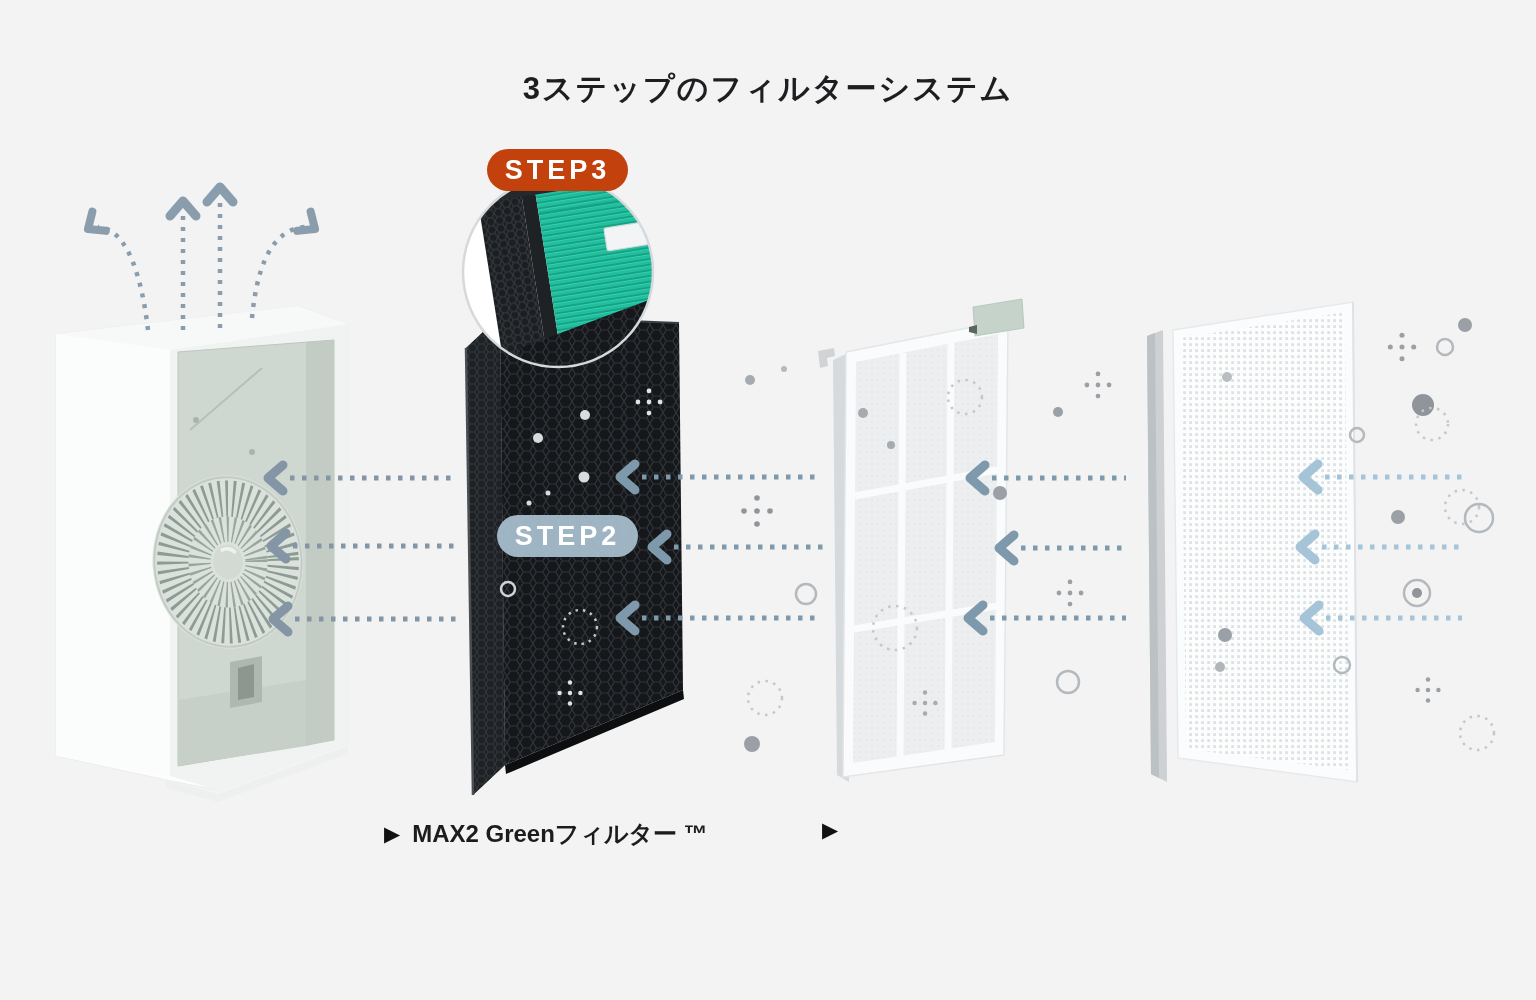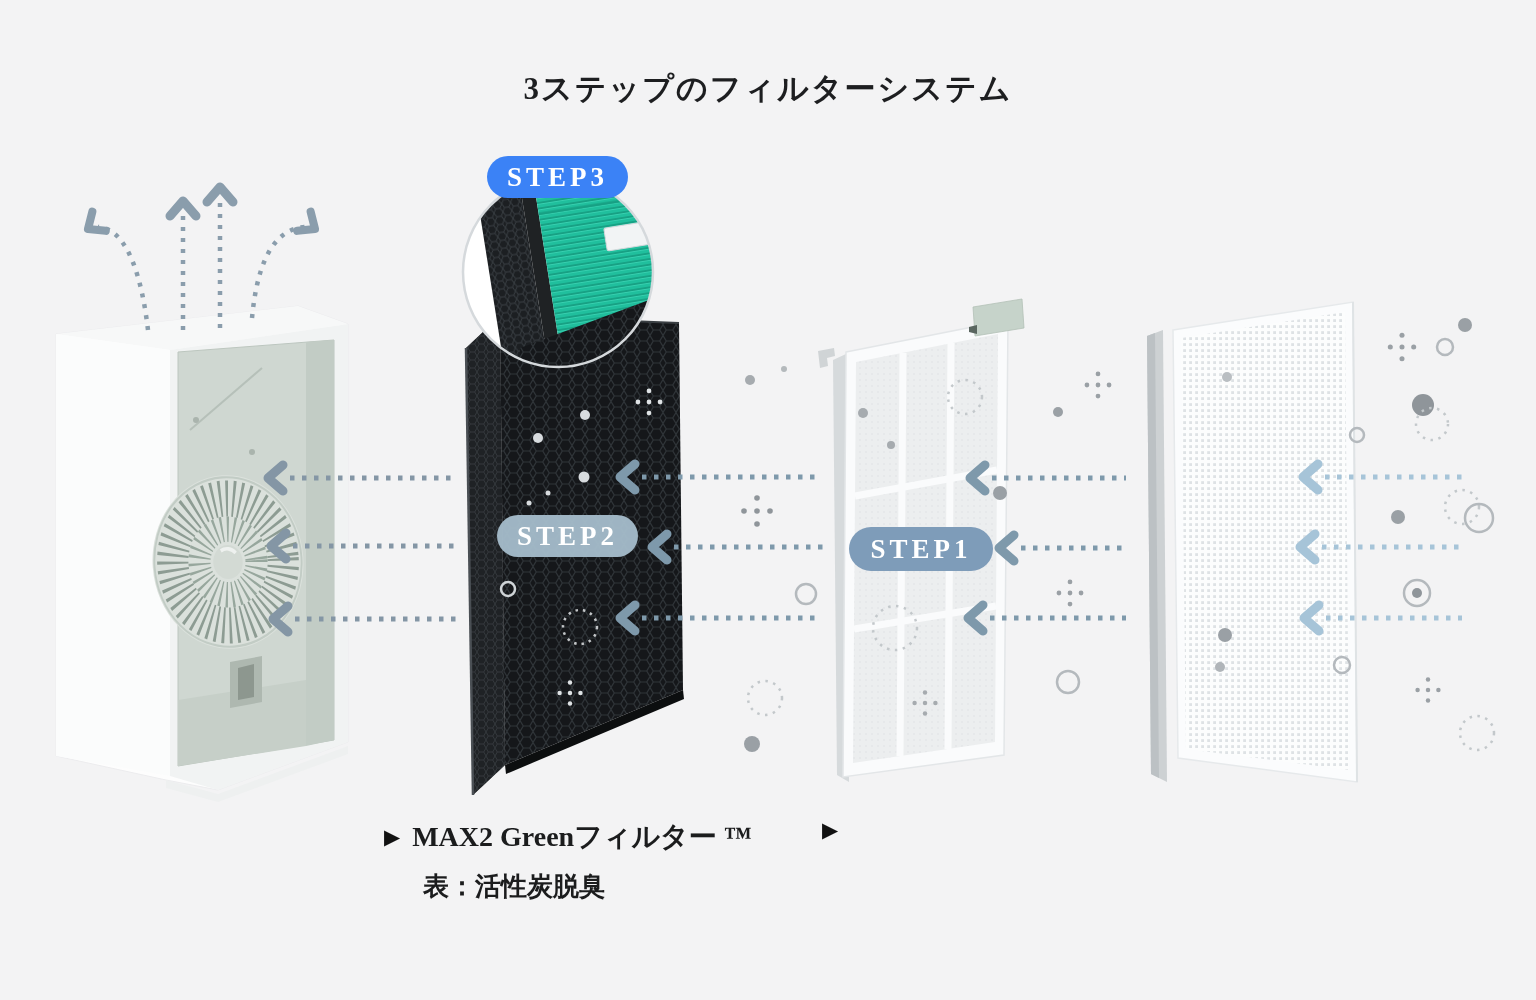--- a/index.html
+++ b/index.html
@@ -1,35 +1,35 @@
 <!DOCTYPE html>
 <html><head>
 <meta charset="utf-8">
 <style>
   html,body{margin:0;padding:0;background:#f3f3f4;}
   .scene{position:relative;width:1536px;height:1000px;background:#f3f3f4;overflow:hidden;
-         font-family:Liberation Serif, serif;}
+         font-family:Liberation Sans, sans-serif;}
   .scene svg{position:absolute;left:0;top:0;}
 
   .page-title{position:absolute;left:0;top:68px;width:100%;text-align:center;
     font-size:31px;font-weight:700;color:#1d1e20;letter-spacing:2px;}
 
   .badge{position:absolute;display:flex;align-items:center;justify-content:center;
     color:#ffffff;font-weight:700;font-size:27px;letter-spacing:4px;border-radius:22px;}
-  .badge-step3{left:487px;top:156px;width:141px;height:42px;background:#3b82f6;}
+  .badge-step3{left:487px;top:149px;width:141px;height:42px;background:#c2410c;}
   .badge-step2{left:497px;top:515px;width:141px;height:42px;background:rgba(164,187,202,.96);}
   .badge-step1{left:849px;top:527px;width:144px;height:44px;background:#7e9cb9;}
 
   .captions{position:absolute;left:0;top:0;width:100%;color:#1b1c1d;}
   .cap-col{position:absolute;top:818px;}
   .cap-col1{left:384px;}
   .cap-col2{left:822px;}
   .cap-line{display:flex;align-items:center;}
   .cap-marker{font-size:21px;margin-right:12px;color:#111;}
-  .cap-title{font-size:28px;font-weight:700;text-align:right;}
+  .cap-title{font-size:24px;font-weight:700;text-align:right;}
   .cap-sub{font-size:26px;font-weight:700;margin-left:39px;margin-top:13px;}
 
   
   .tail{stroke-width:5;stroke-dasharray:4.5 7.5;fill:none;}
   .tA{stroke:#8496a5;} .tB{stroke:#7e99ab;} .tC{stroke:#7e99ab;} .tD{stroke:#a6c4d8;}
   .tT{stroke:#8a9dac;stroke-width:4.5;stroke-dasharray:4 7;fill:none;}
   .dotring{fill:none;stroke:#c3c8cb;stroke-width:2.5;stroke-dasharray:2.5 5.5;}
   .ring{fill:none;stroke:#b4b9bd;stroke-width:2.5;}
   .wdotring{fill:none;stroke:#dfe3e5;stroke-width:2.5;stroke-dasharray:2.5 5;opacity:.85;}
 </style>
@@ -249,29 +249,27 @@
         <circle cx="1417" cy="593" r="5" fill="#8f959a"></circle>
     <use href="#plus5" transform="translate(1428,690) scale(0.8)" fill="#9aa0a5"></use>
     <circle class="dotring" cx="1477" cy="733" r="17"></circle>
   </g>
 </svg>
 
 <div class="page-title">3ステップのフィルターシステム</div>
 
 <div class="badge badge-step3">STEP3</div>
 <div class="badge badge-step2">STEP2</div>
-<div class="badge badge-step1">STEP1</div>
 
 <div class="captions">
   <div class="cap-col cap-col1">
     <div class="cap-line">
       <span class="cap-marker">▶</span>
       <span class="cap-title">MAX2 Greenフィルター ™</span>
     </div>
-    <div class="cap-sub">表：活性炭脱臭</div>
   </div>
   <div class="cap-col cap-col2">
     <div class="cap-line">
       <span class="cap-marker">▶</span>
     </div>
   </div>
 </div>
 
 </div>
 

